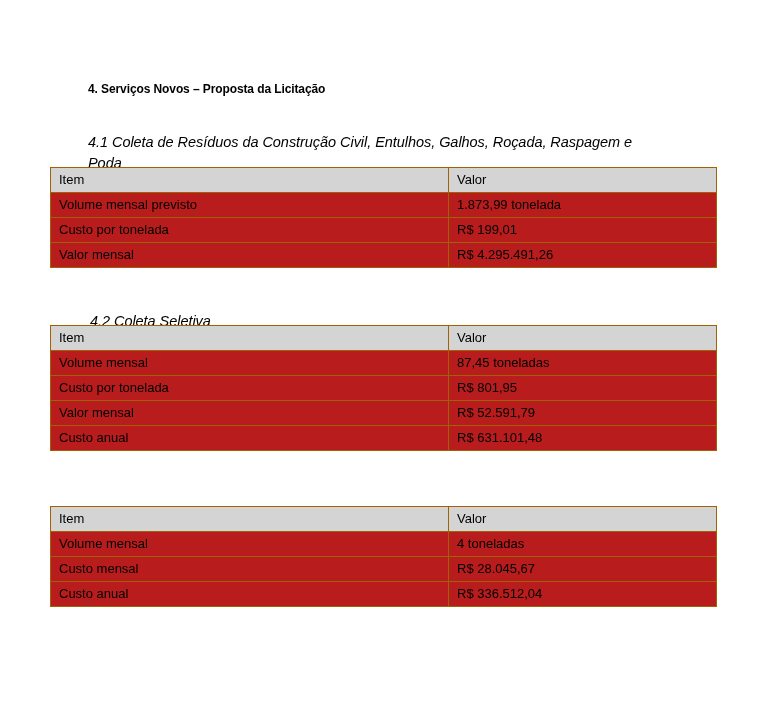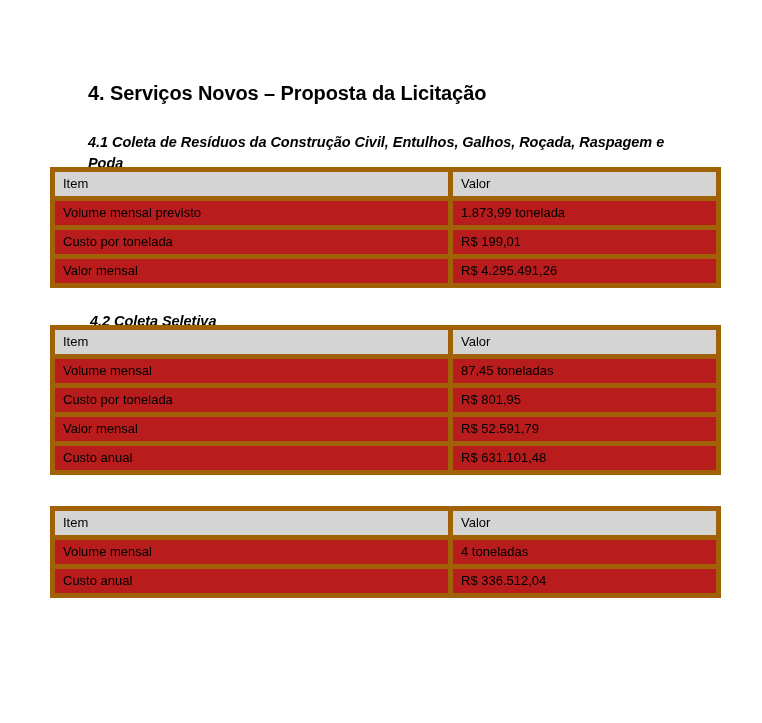--- a/index.html
+++ b/index.html
@@ -19,30 +19,30 @@
     width: 762px;
     height: 723px;
     box-sizing: border-box;
     padding: 0;
   }
   .doc-title {
     margin: 0;
     position: absolute;
     left: 88px;
     top: 82px;
-    font-size: 20px;
+    font-size: 12px;
     font-weight: bold;
     font-style: normal;
     letter-spacing: -0.1px;
     white-space: nowrap;
   }
   .section-heading {
     position: absolute;
     font-size: 14.5px;
-    font-weight: bold;
+    font-weight: normal;
     font-style: italic;
     letter-spacing: -0.05px;
     line-height: 21px;
   }
   #heading-4-1 {
     left: 88px;
     top: 120px;
     width: 580px;
   }
   #heading-4-2 {
@@ -65,21 +65,21 @@
   }
   #table-4-1 { top: 167px; }
   #table-4-2 { top: 325px; }
   #table-4-3 { top: 506px; }
 
   table.data-table col.col-item  { width: 398px; }
   table.data-table col.col-valor { width: 268px; }
 
   table.data-table th,
   table.data-table td {
-    border: 5px solid #a16207;
+    border: 1px solid #a16207;
     padding: 3px 0 4px 8px;
     text-align: left;
     font-weight: normal;
     font-size: 13px;
     line-height: 17px;
     height: 16px;
     vertical-align: middle;
     white-space: nowrap;
     overflow: hidden;
   }
@@ -170,19 +170,23 @@
         <th>Item</th>
         <th>Valor</th>
       </tr>
     </thead>
     <tbody>
       <tr>
         <td>Volume mensal</td>
         <td>4 toneladas</td>
       </tr>
       <tr>
+        <td>Custo mensal</td>
+        <td>R$ 28.045,67</td>
+      </tr>
+      <tr>
         <td>Custo anual</td>
         <td>R$ 336.512,04</td>
       </tr>
     </tbody>
   </table>
 
 </div>
 
 </body></html>

